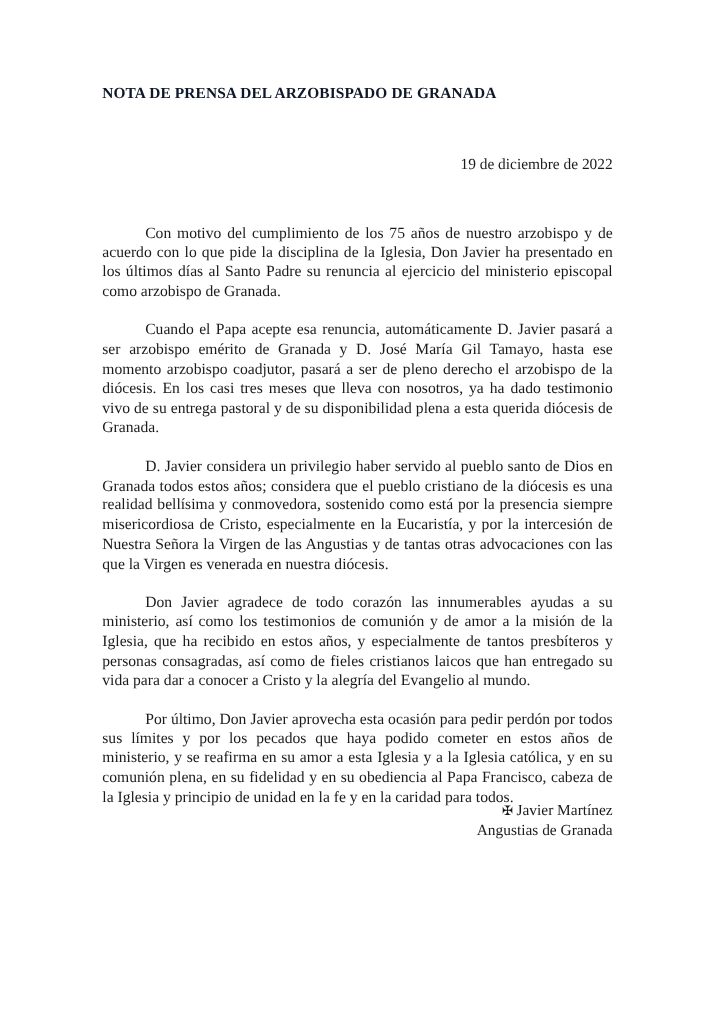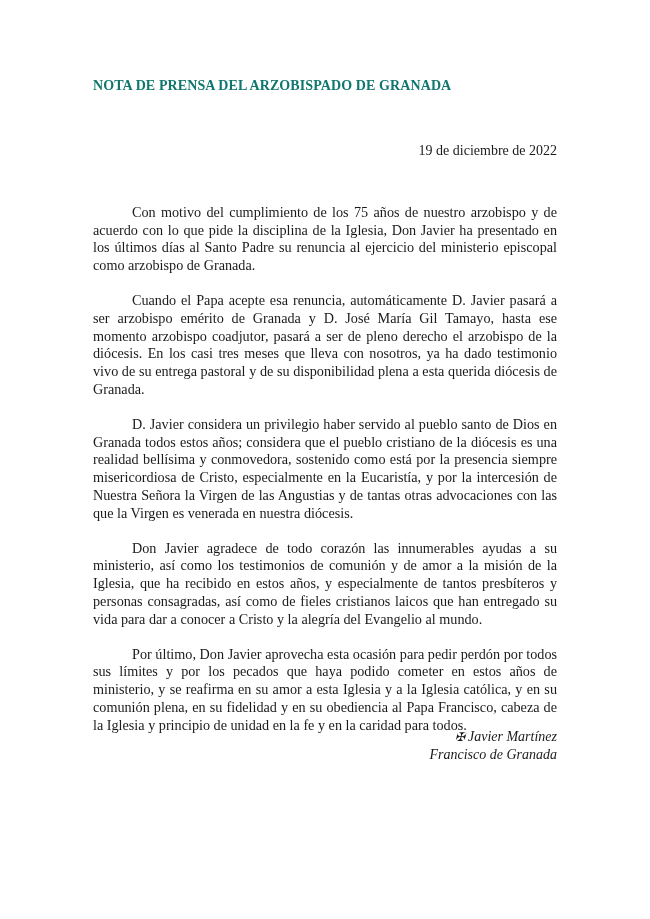--- a/index.html
+++ b/index.html
@@ -5,37 +5,37 @@
   html, body { margin: 0; padding: 0; }
   body {
     width: 650px; height: 919px; background: #ffffff; overflow: hidden;
     font-family: "Liberation Serif", "DejaVu Serif", serif;
     color: #1a1a1a;
   }
   .page { position: relative; width: 650px; height: 919px; }
   .title {
     position: absolute; left: 93px; top: 78px;
     font-size: 14px; font-weight: bold; letter-spacing: 0.1px;
-    color: #0f766e;
+    color: #0f172a;
   }
   .date {
     position: absolute; right: 93px; top: 143px;
     font-size: 14px;
   }
   .body {
     position: absolute; left: 93px; top: 204px; width: 464px;
   }
   .para {
     margin: 0 0 17.5px 0;
     font-size: 14.2px; line-height: 17.7px;
     text-align: justify; text-indent: 39px;
   }
   .signature {
     position: absolute; right: 93px; top: 728px;
-    text-align: right; font-size: 14px; line-height: 18px; font-style: italic;
+    text-align: right; font-size: 14px; line-height: 18px;
   }
   .sig-cross { font-size: 12px; margin-right: 3px; }
 </style>
 </head>
 <body>
 
 <div class="page">
   <div class="title">NOTA DE PRENSA DEL ARZOBISPADO DE GRANADA</div>
   <div class="date">19 de diciembre de 2022</div>
 
@@ -44,15 +44,15 @@
     <p class="para">Cuando el Papa acepte esa renuncia, automáticamente D. Javier pasará a ser arzobispo emérito de Granada y D. José María Gil Tamayo, hasta ese momento arzobispo coadjutor, pasará a ser de pleno derecho el arzobispo de la diócesis. En los casi tres meses que lleva con nosotros, ya ha dado testimonio vivo de su entrega pastoral y de su disponibilidad plena a esta querida diócesis de Granada.</p>
     <p class="para">D. Javier considera un privilegio haber servido al pueblo santo de Dios en Granada todos estos años; considera que el pueblo cristiano de la diócesis es una realidad bellísima y conmovedora, sostenido como está por la presencia siempre misericordiosa de Cristo, especialmente en la Eucaristía, y por la intercesión de Nuestra Señora la Virgen de las Angustias y de tantas otras advocaciones con las que la Virgen es venerada en nuestra diócesis.</p>
     <p class="para">Don Javier agradece de todo corazón las innumerables ayudas a su ministerio, así como los testimonios de comunión y de amor a la misión de la Iglesia, que ha recibido en estos años, y especialmente de tantos presbíteros y personas consagradas, así como de fieles cristianos laicos  que han entregado su vida para dar a conocer a Cristo y la alegría del Evangelio al mundo.</p>
     <p class="para">Por último, Don Javier aprovecha esta ocasión para pedir perdón por todos sus límites y por los pecados que haya podido cometer en estos años de ministerio, y se reafirma en su amor a esta Iglesia y a la Iglesia católica, y en su comunión plena, en su fidelidad y en su obediencia al Papa Francisco, cabeza de la Iglesia y principio de unidad en la fe y en la caridad para todos.</p>
   </div>
 
   <div class="signature">
     <div>
       <span class="sig-cross">✠</span><span>Javier Martínez</span>
     </div>
-    <div>Francisco de Granada</div>
+    <div>Angustias de Granada</div>
   </div>
 </div>
 
 </body></html>

